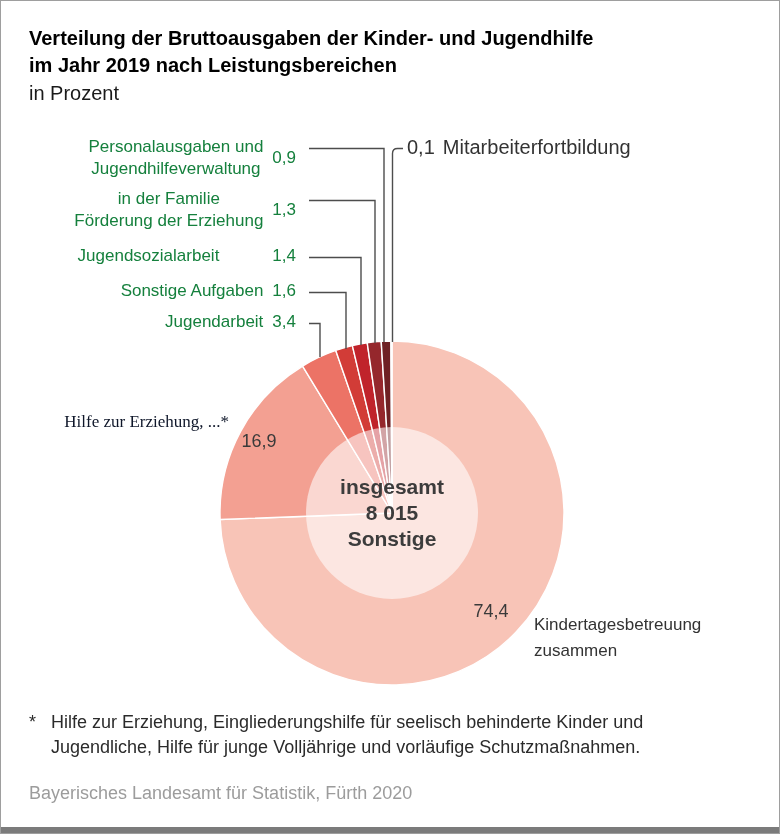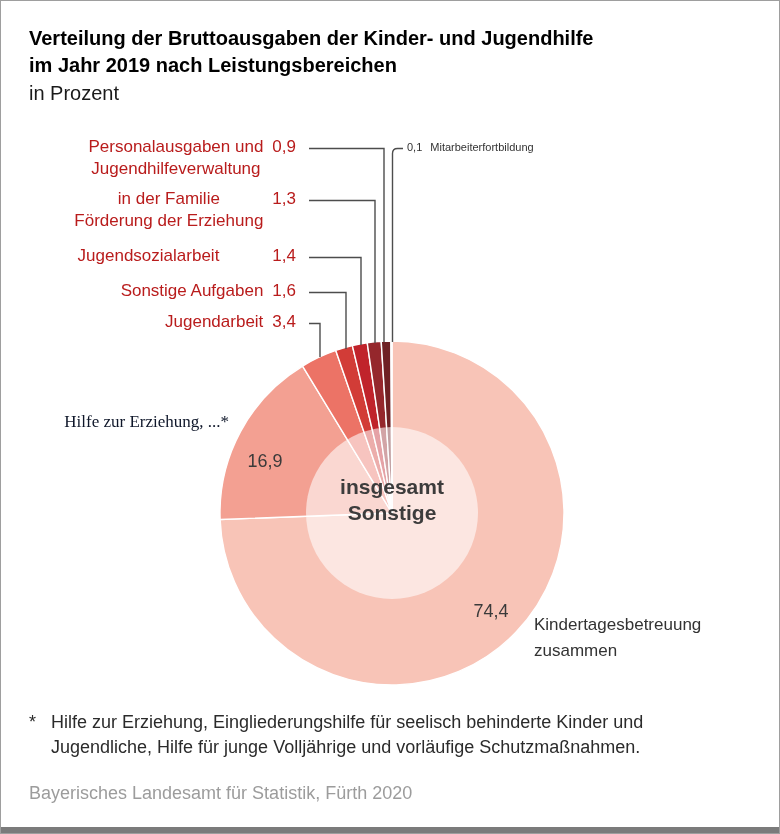--- a/index.html
+++ b/index.html
@@ -15,36 +15,36 @@
   .bottom-bar{
     position:absolute; left:0; bottom:0; width:100%; height:6px;
     background:#7b7b7b;
   }
   .title-block{position:absolute; left:28px; top:24px;}
   .title-line{font-size:20px; line-height:27px; font-weight:bold; color:#000;}
   .subtitle{position:absolute; left:28px; top:80px; font-size:20px; line-height:24px; font-weight:normal; color:#1a1a1a;}
 
   #chart-svg{position:absolute; left:0; top:0;}
 
-  .annot{position:absolute; display:flex; align-items:flex-start; font-size:17px; line-height:22px; color:#b91c1c;}
+  .annot{position:absolute; display:flex; align-items:center; font-size:17px; line-height:22px; color:#15803d;}
   .annot .annot-text{text-align:center; white-space:nowrap;}
   .annot .annot-val{margin-left:9px; white-space:nowrap;}
-  .annot-right{position:absolute; font-size:11px; line-height:22px; color:#333; white-space:nowrap;}
+  .annot-right{position:absolute; font-size:20px; line-height:22px; color:#333; white-space:nowrap;}
   .annot-right .val{margin-right:8px;}
 
   .annot-a{top:135px; right:483px;}
   .annot-b{top:187px; right:483px;}
   .annot-c{top:244px; right:483px;gap:44px;}
   .annot-d{top:279px; right:483px;}
   .annot-e{top:310px; right:483px;}
   .annot-mit{top:135px; left:406px;}
   .annot-hilfe{top:410px; right:550px; font-size:17px; line-height:22px; color:#0f172a; position:absolute; white-space:nowrap;font-family:Liberation Serif, serif;}
 
   .slice-val{position:absolute; font-size:18px; color:#3a3a3a; text-align:center; width:56px;}
-  .slice-val-hilfe{left:236px; top:430px;margin-top:20px;}
+  .slice-val-hilfe{left:230px; top:430px;}
   .slice-val-kita{left:462px; top:600px;}
 
   .kita-label{position:absolute; left:533px; top:611px; font-size:17px; line-height:26px; color:#333;}
 
   .center-label{
     position:absolute; left:291px; top:473px; width:200px;
     text-align:center; font-size:21px; line-height:26px; font-weight:bold; color:#3c3c3c;
   }
 
   .footnote{position:absolute; left:28px; top:709px; width:710px; display:flex; font-size:18px; line-height:25px; color:#2b2b2b;}
@@ -119,20 +119,21 @@
   <div class="slice-val slice-val-hilfe">16,9</div>
 
   <div class="slice-val slice-val-kita">74,4</div>
   <div class="kita-label">
     <div>Kindertagesbetreuung</div>
     <div>zusammen</div>
   </div>
 
   <div class="center-label">
     <div>insgesamt</div>
+    <div>8 015</div>
     <div>Sonstige</div>
   </div>
 
   <div class="footnote">
     <div class="marker">*</div>
     <div>Hilfe zur Erziehung, Eingliederungshilfe für seelisch behinderte Kinder und Jugendliche, Hilfe für junge Volljährige und vorläufige Schutzmaßnahmen.</div>
   </div>
 
   <div class="source">Bayerisches Landesamt für Statistik, Fürth 2020</div>
 

